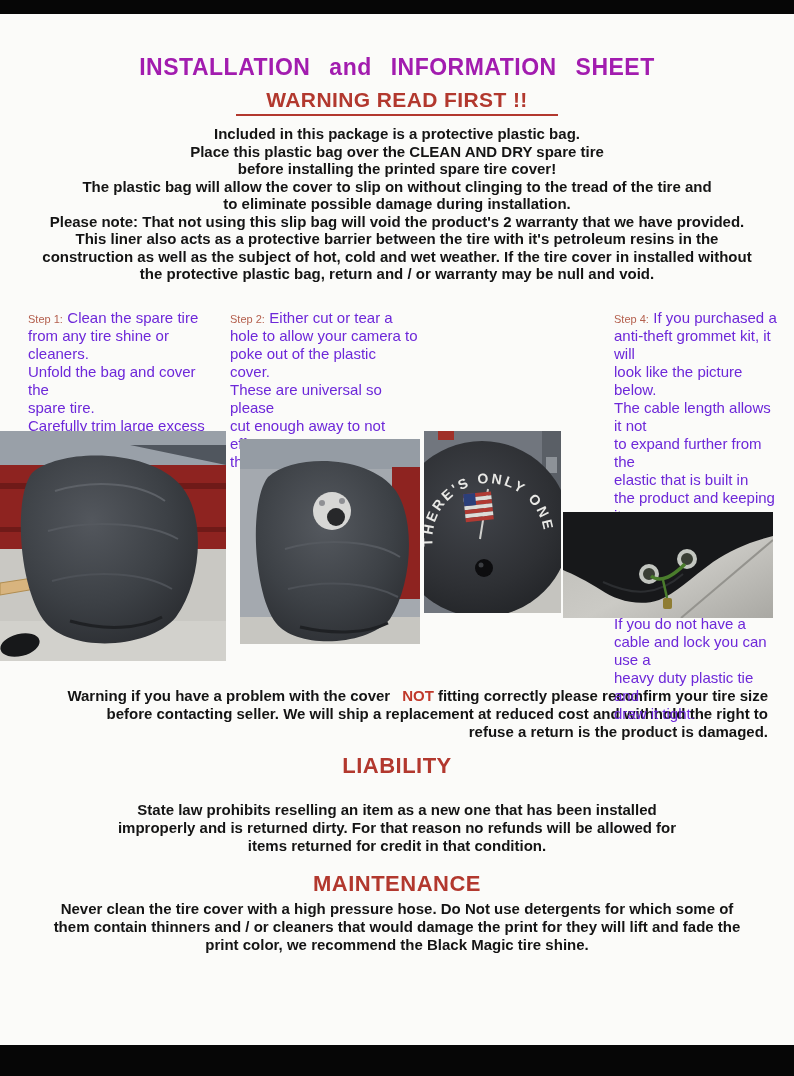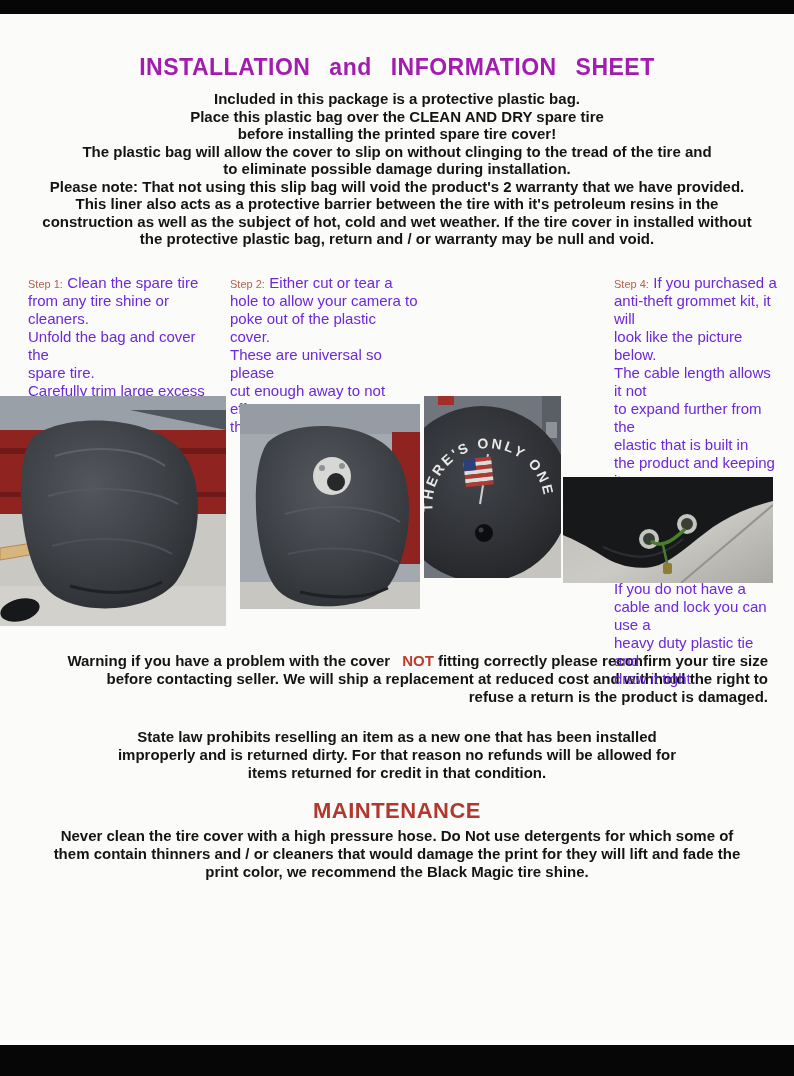--- a/index.html
+++ b/index.html
@@ -64,20 +64,23 @@
 <body>
 
 <div class="frame">
   <div class="letterbox top"></div>
   <div class="letterbox bottom"></div>
 
   <div class="sheet">
 
     <div class="page-title">INSTALLATION and INFORMATION SHEET</div>
 
+    <div class="warning-heading-wrap">
+      <span class="warning-heading">WARNING READ FIRST !!</span>
+    </div>
 
     <div class="intro">Included in this package is a protective plastic bag.
 Place this plastic bag over the CLEAN AND DRY spare tire
 before installing the printed spare tire cover!
 The plastic bag will allow the cover to slip on without clinging to the tread of the tire and
 to eliminate possible damage during installation.
 Please note: That not using this slip bag will void the product's 2 warranty that we have provided.
 This liner also acts as a protective barrier between the tire with it's petroleum resins in the
 construction as well as the subject of hot, cold and wet weather.  If the tire cover in installed without
 the protective plastic bag, return and / or warranty may be null and void.</div>
@@ -230,20 +233,21 @@
         </svg>
       </div>
     </div>
 
     <div class="fit-warning">
       <span>Warning if you have a problem with the cover</span><span class="em-not">NOT</span><span class="after-not">fitting correctly please reconfirm your tire size
 before contacting seller. We will ship a replacement at reduced cost and withhold the right to
 refuse a return is the product is damaged.</span>
     </div>
 
+    <div class="red-heading">LIABILITY</div>
     <div class="body-para spacer-para">State law prohibits reselling an item as a new one that has been installed
 improperly and is returned dirty. For that reason no refunds will be allowed for
 items returned for credit in that condition.</div>
 
     <div class="red-heading" style="margin-top:16px;">MAINTENANCE</div>
     <div class="body-para">Never clean the tire cover with a high pressure hose.  Do Not  use detergents for which some of
 them contain thinners and / or cleaners that would damage the print for they will lift and fade the
 print color, we recommend the Black Magic tire shine.</div>
 
   </div>

